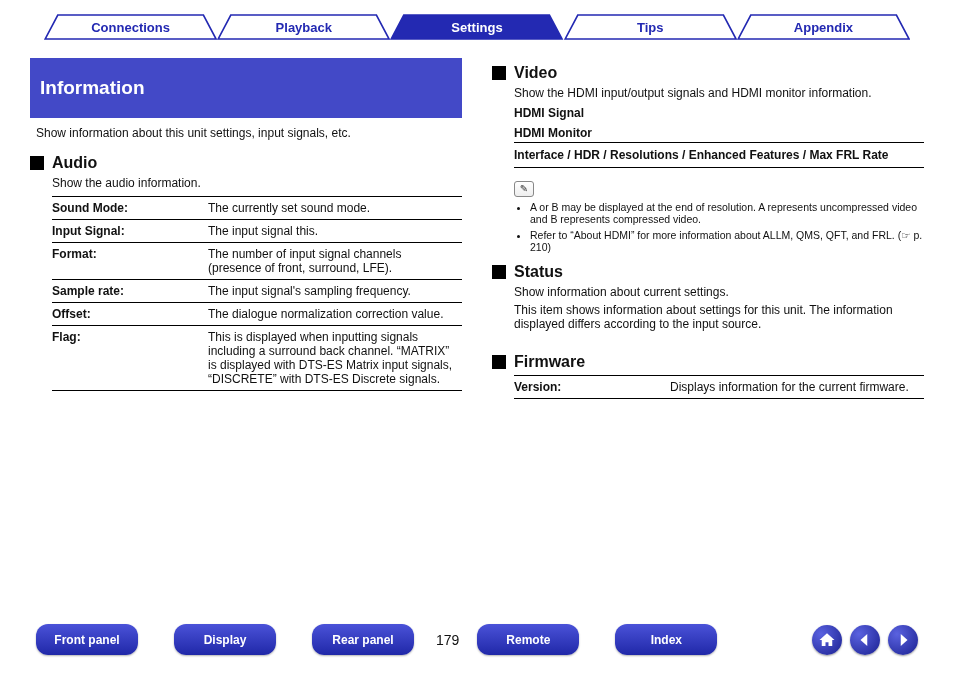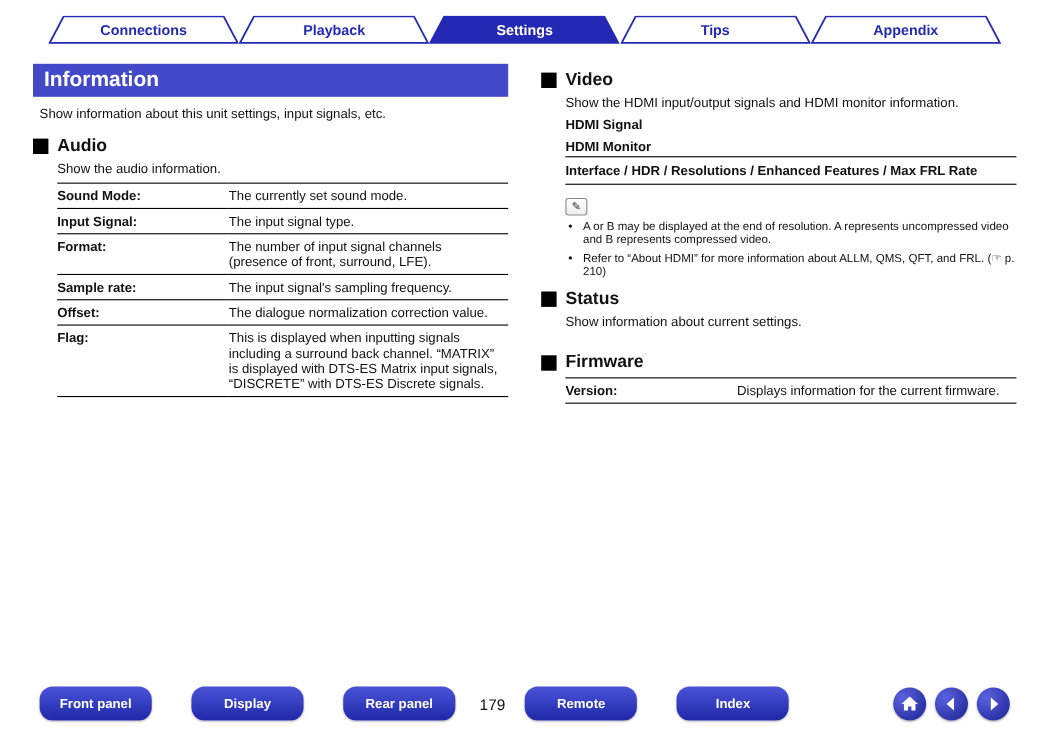--- a/index.html
+++ b/index.html
@@ -53,21 +53,21 @@
     gap: 30px;
     margin-top: 18px;
   }
   .col { flex: 1; min-width: 0; }
 
   .info-header {
     background: #4349c7;
     color: #fff;
     font-size: 19px;
     font-weight: bold;
-    padding: 4px 10px;
+    padding: 19px 10px;
     margin-bottom: 6px;
   }
   .intro {
     font-size: 12px;
     margin: 8px 6px 14px 6px;
   }
 
   .section-h {
     display: flex;
     align-items: center;
@@ -226,21 +226,21 @@
       <div class="subtext">Show the audio information.</div>
 
       <table class="defs">
         <tbody id="audio-rows">
             <tr>
               <td class="k">Sound Mode:</td>
               <td>The currently set sound mode.</td>
             </tr>
             <tr>
               <td class="k">Input Signal:</td>
-              <td>The input signal type.</td>
+              <td>The input signal this.</td>
             </tr>
             <tr>
               <td class="k">Format:</td>
               <td>The number of input signal channels (presence of front, surround, LFE).</td>
             </tr>
             <tr>
               <td class="k">Sample rate:</td>
               <td>The input signal's sampling frequency.</td>
             </tr>
             <tr>
@@ -270,20 +270,21 @@
       <ul class="notes" id="video-notes">
           <li>A or B may be displayed at the end of resolution. A represents uncompressed video and B represents compressed video.</li>
           <li>Refer to “About HDMI” for more information about ALLM, QMS, QFT, and FRL. (☞ p. 210)</li>
         </ul>
 
       <div class="section-h">
         <span class="sq"></span>
         <span class="ttl">Status</span>
       </div>
       <div class="subtext">Show information about current settings.</div>
+      <div class="subtext" style="margin-top:-2px">This item shows information about settings for this unit. The information displayed differs according to the input source.</div>
 
       <div class="section-h" style="margin-top:22px">
         <span class="sq"></span>
         <span class="ttl">Firmware</span>
       </div>
       <table class="defs">
         <tbody id="firmware-rows">
             <tr>
               <td class="k">Version:</td>
               <td>Displays information for the current firmware.</td>

